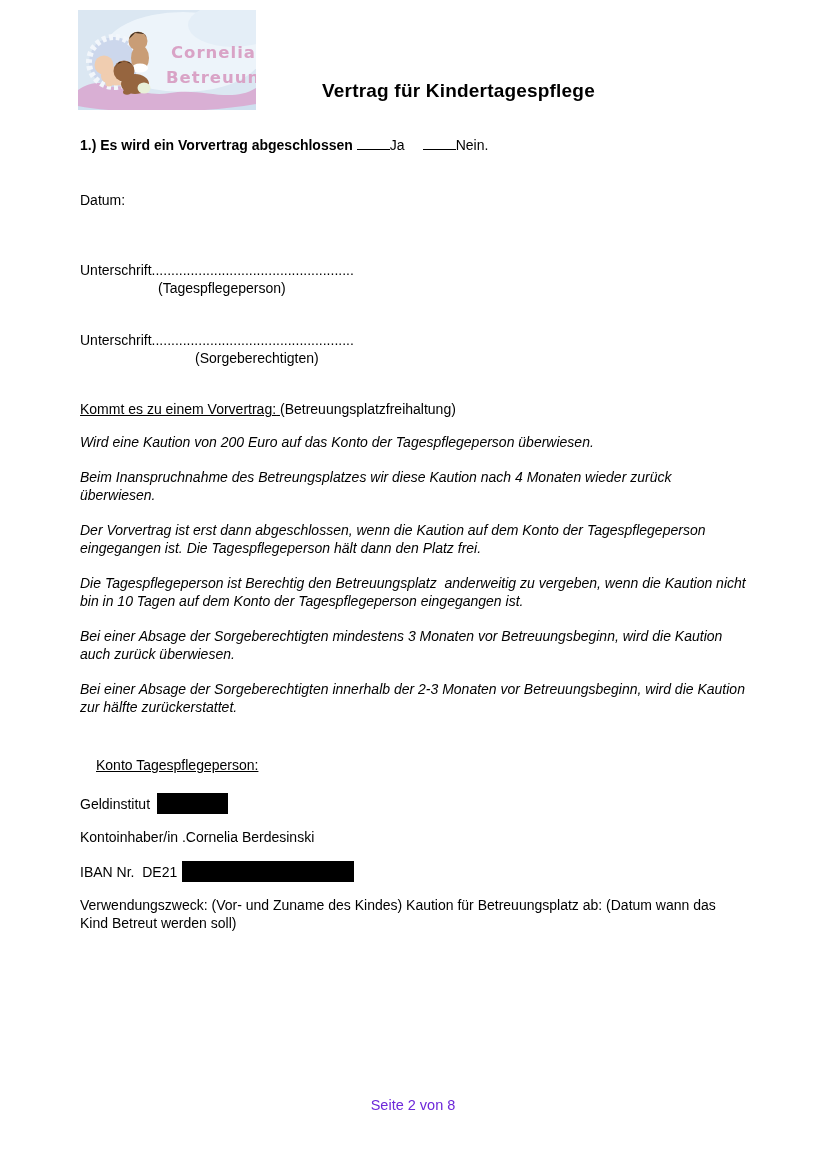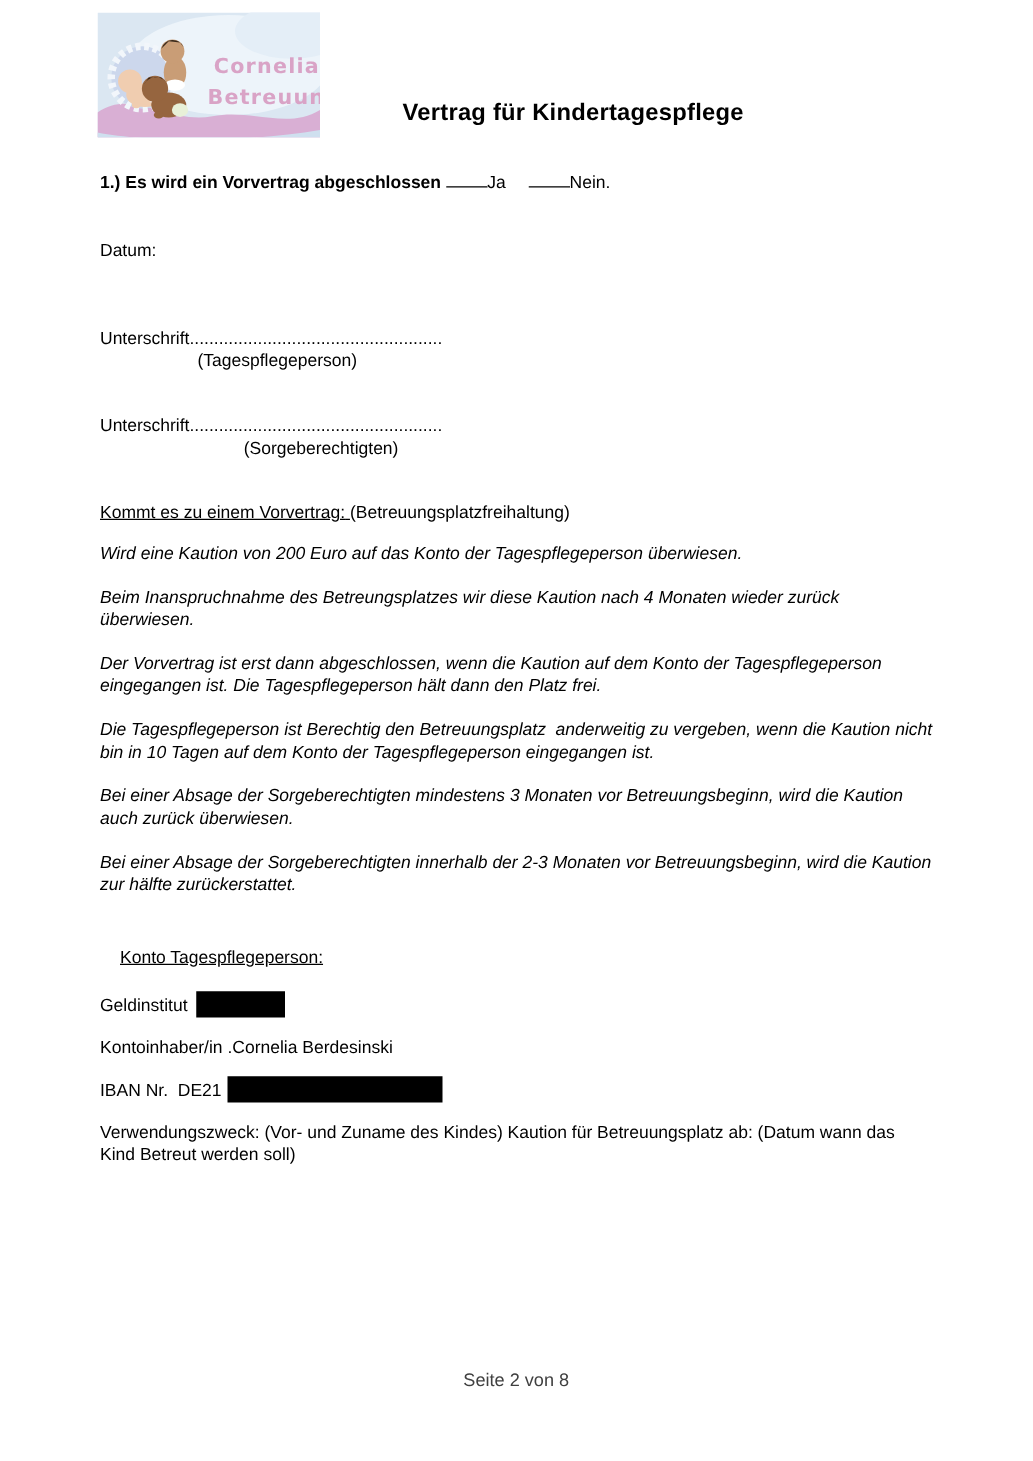--- a/index.html
+++ b/index.html
@@ -71,21 +71,21 @@
   .redaction.iban { width: 172px; height: 21px; margin-left: 5px; }
   .verwendung { margin: 0; white-space: pre-wrap; }
   
   .footer {
     position: absolute;
     left: 0;
     top: 1097px;
     width: 100%;
     text-align: center;
     font-size: 14.5px;
-    color: #404040;
+    color: #6d28d9;
   }
   
   .logo-text {
     font-family: "DejaVu Sans", sans-serif;
     font-weight: 700;
     font-size: 16.5px;
     letter-spacing: 1px;
     fill: #d9a3c6;
   }
 </style>

